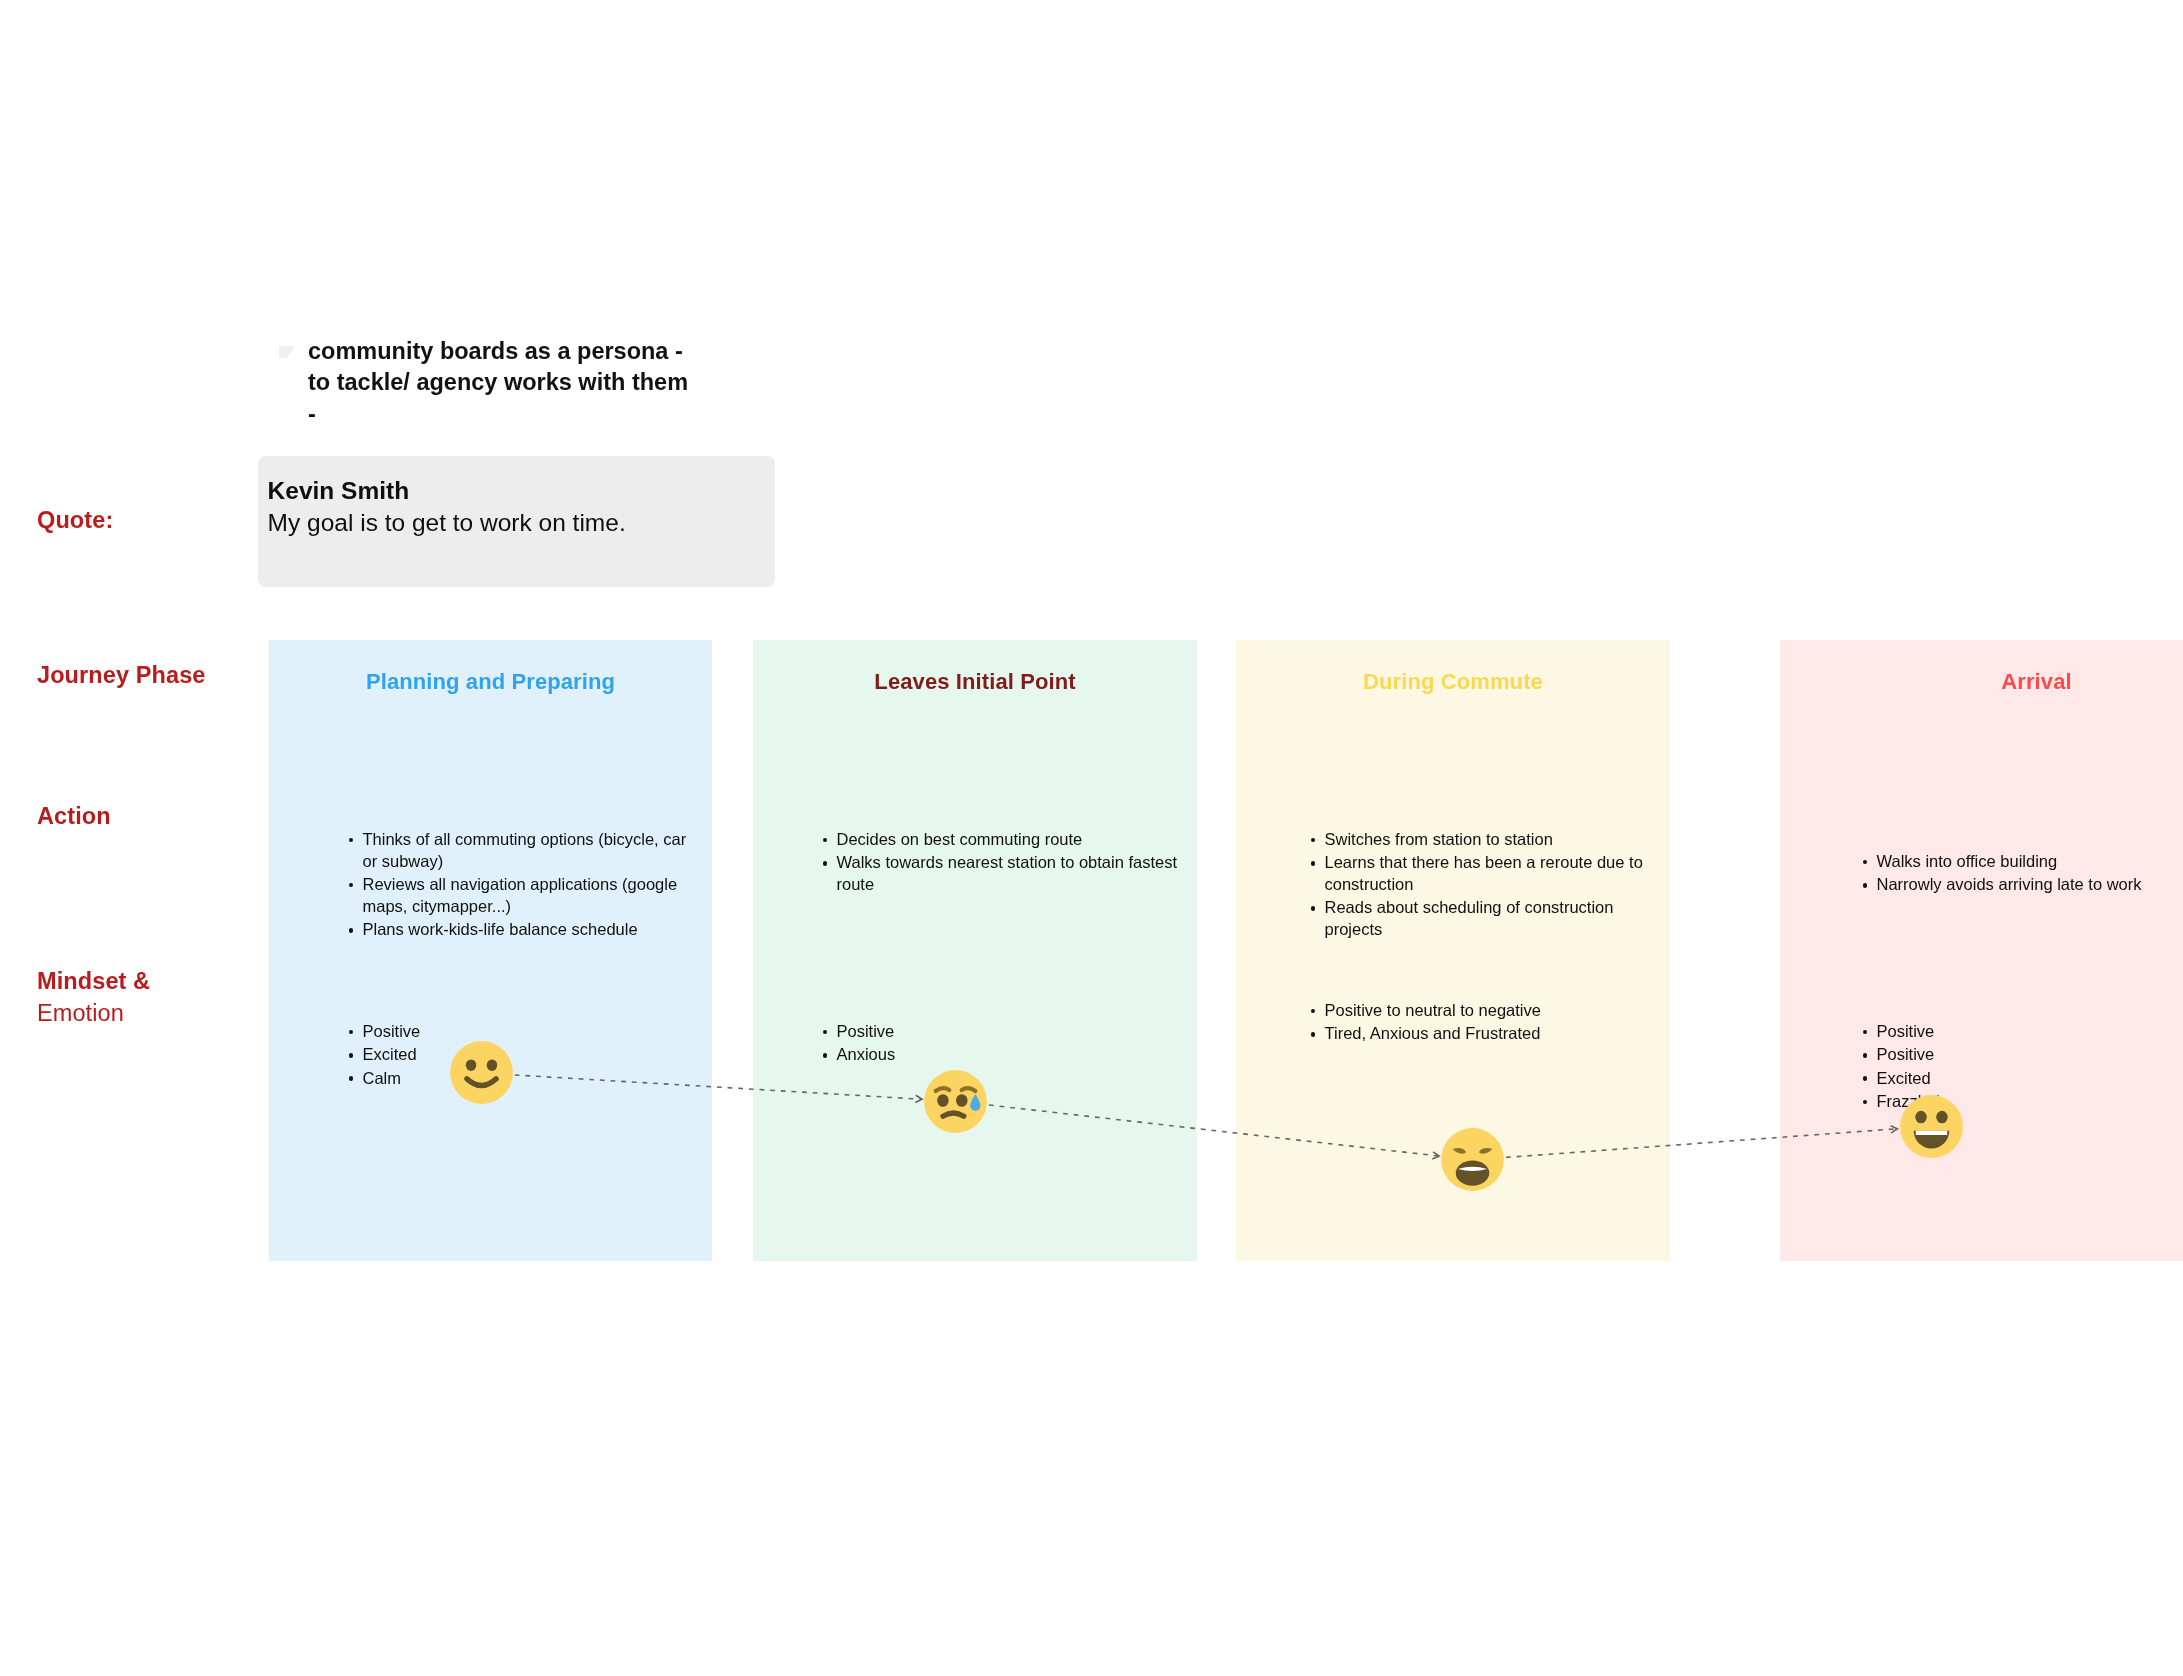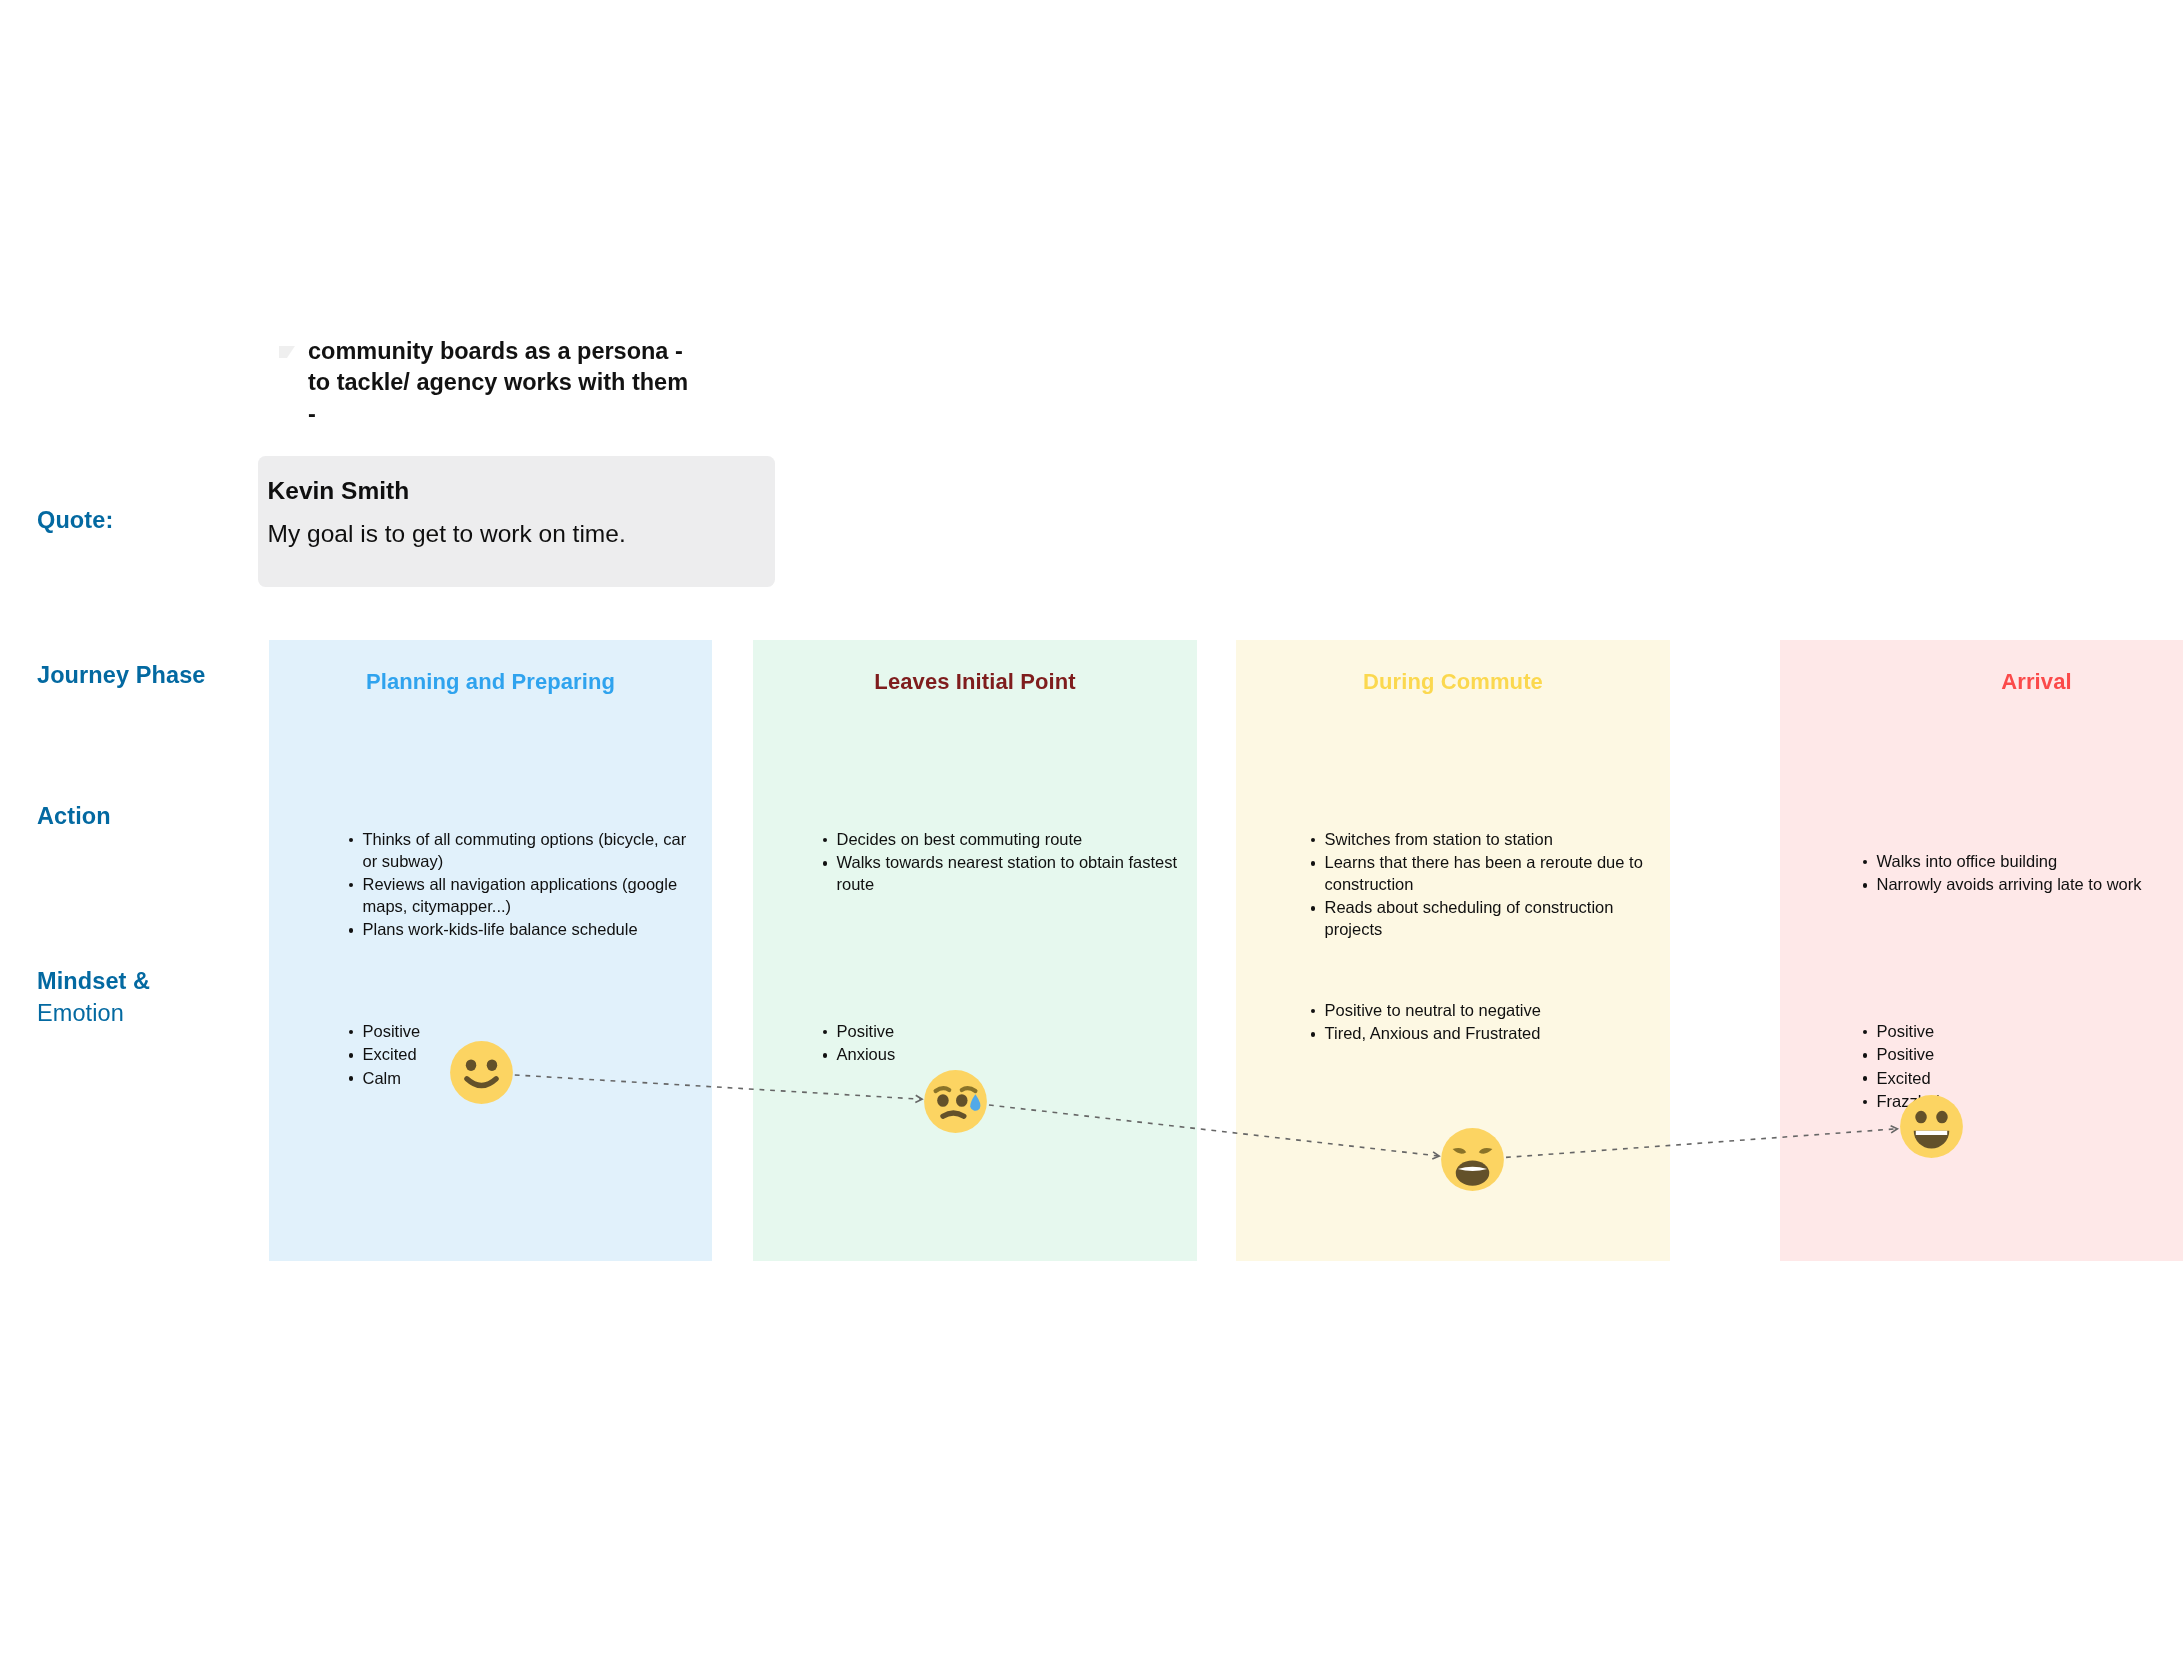--- a/index.html
+++ b/index.html
@@ -37,21 +37,21 @@
     border-right: 8.5px solid transparent;
     border-top: 12.8px solid #eeeeee;
     opacity: .9;
   }
 
   
   .row-label {
     position: absolute;
     font-weight: 700;
     font-size: 23.5px;
-    color: #0369a1;
+    color: #b91c1c;
     line-height: 1.35;
     letter-spacing: 0.1px;
   }
   #label-quote   { left: 37px; top: 505px;  }
   #label-phase   { left: 37px; top: 660px; }
   #label-action  { left: 37px; top: 801px; }
   #label-mindset { left: 37px; top: 966px; width: 176px; font-weight: 700; }
   #label-mindset .thin { font-weight: 400; display:block; }
 
   
@@ -63,21 +63,21 @@
     height: 131px;
     background: #ededee;
     border-radius: 7.5px;
     box-sizing: border-box;
     padding: 22.4px 9.6px 0 9.6px;
   }
   #quote-name {
     font-size: 24.5px;
     font-weight: 700;
     color: #0f0f0f;
-    margin: 0 0 16px 0;
+    margin: 0 0 5px 0;
     line-height: 1.1;
   }
   #quote-text {
     font-size: 24.5px;
     font-weight: 400;
     color: #0f0f0f;
     line-height: 1.1;
   }
 
   

